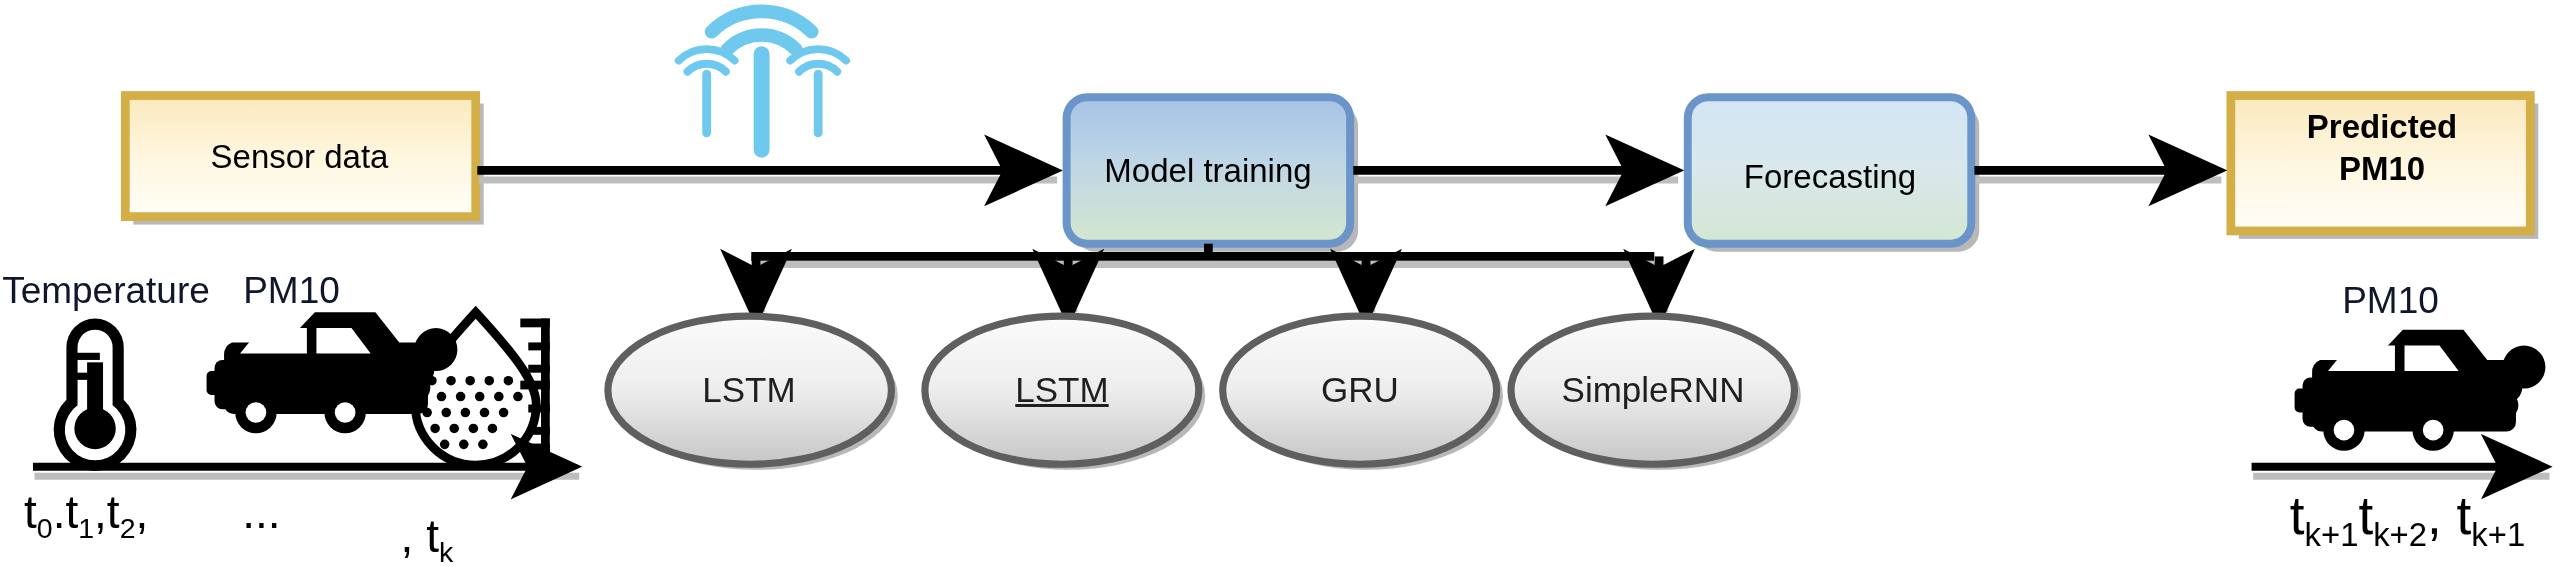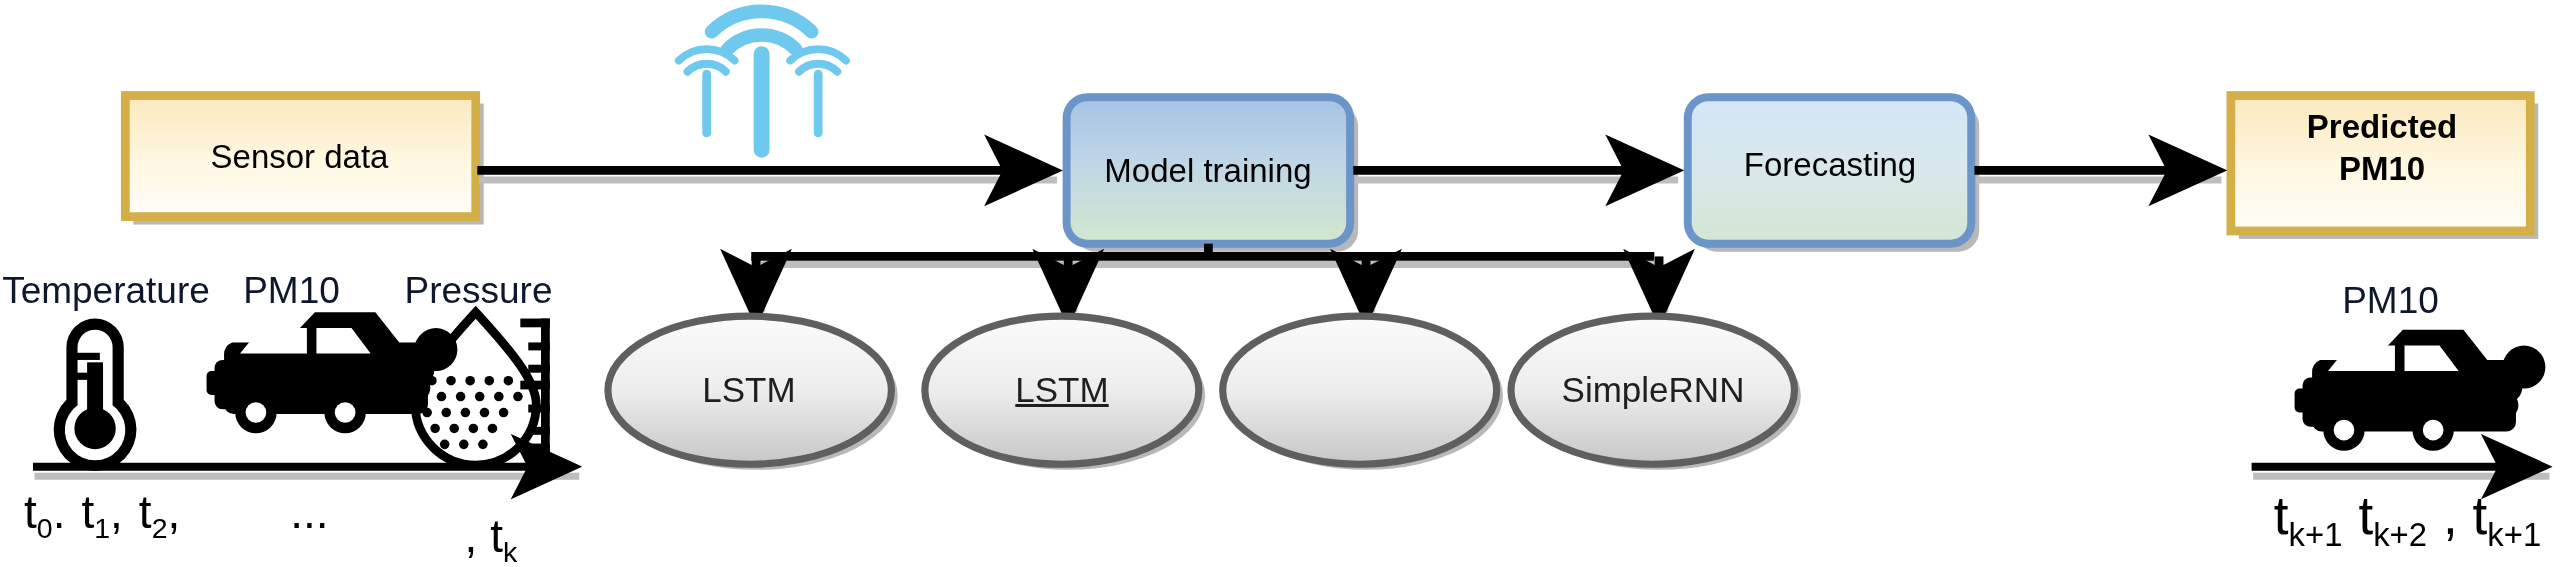--- a/index.html
+++ b/index.html
@@ -31,21 +31,21 @@
     justify-content: center;
     text-align: center;
     color: #000000;
     pointer-events: none;
     line-height: 1.25;
     white-space: pre-line;
   }
   .box-label   { font-size: 33px; }
   .ellipse-label { font-size: 35px; color:#1f1f1f; }
   .sensor-caption { font-size: 37px; color:#0f172a; }
-  .timeline-text  { font-size: 46px; color:#000;gap:16px; }
+  .timeline-text  { font-size: 46px; color:#000; }
   .timeline-text sub { font-size: 0.62em; }
 </style>
 </head>
 <body>
 
 <div id="canvas">
 
   <svg class="layer" viewBox="0 0 3232 712">
     <defs>
       <linearGradient id="gDataBox" x1="0" y1="0" x2="0" y2="1">
@@ -254,32 +254,32 @@
       <circle cx="3146" cy="486" r="20"></circle>
       <circle cx="3168" cy="461" r="27"></circle>
       <circle cx="3144" cy="509" r="17"></circle>
     </g>
   </svg>
 
   <div class="node-label box-label" style="left:124px; top:96px; width:351px; height:121px;">Sensor data</div>
 
   <div class="node-label box-label" style="left:1066px; top:97px; width:284px; height:147px;">Model training</div>
 
-  <div class="node-label box-label" style="left:1688px; top:91px; width:284px; height:147px;">Forecasting</div>
+  <div class="node-label box-label" style="left:1688px; top:103px; width:284px; height:147px;">Forecasting</div>
 
   <div class="node-label box-label" style="left:2232px; top:80px; width:300px; height:135px;font-weight:bold;">Predicted
 PM10</div>
 
   <div class="node-label ellipse-label" style="left:607px; top:316px; width:284px; height:148px;">LSTM</div>
   <div class="node-label ellipse-label" style="left:925px; top:316px; width:274px; height:148px;text-decoration:underline;">LSTM</div>
+  <div class="node-label ellipse-label" style="left:1223px; top:316px; width:274px; height:148px;">GRU</div>
   <div class="node-label ellipse-label" style="left:1511px; top:316px; width:284px; height:148px;">SimpleRNN</div>
 
   <div class="node-label sensor-caption" style="left:0px; top:271px; width:212px; height:40px;">Temperature</div>
   <div class="node-label sensor-caption" style="left:212px; top:271px; width:159px; height:40px;">PM10</div>
-  <div class="node-label sensor-caption" style="left:383px; top:271px; width:191px; height:40px;">Pressure</div>
 
   <div class="node-label sensor-caption" style="left:2295px; top:281px; width:191px; height:40px;">PM10</div>
 
   <div class="timeline-text" style="position:absolute; left:24px; top:485px; width:574px; height:64px; display:flex; align-items:flex-start;">
     <span><span>t</span><sub>0</sub><span>.</span></span>
       <span><span> t</span><sub>1</sub><span>,</span></span>
       <span><span> t</span><sub>2</sub><span>,</span></span>
       <span style="margin-left:94px;">...</span>
       <span style="margin-left:120px;margin-top:24px;"><span>, t</span><sub>k</sub></span>
   </div>

